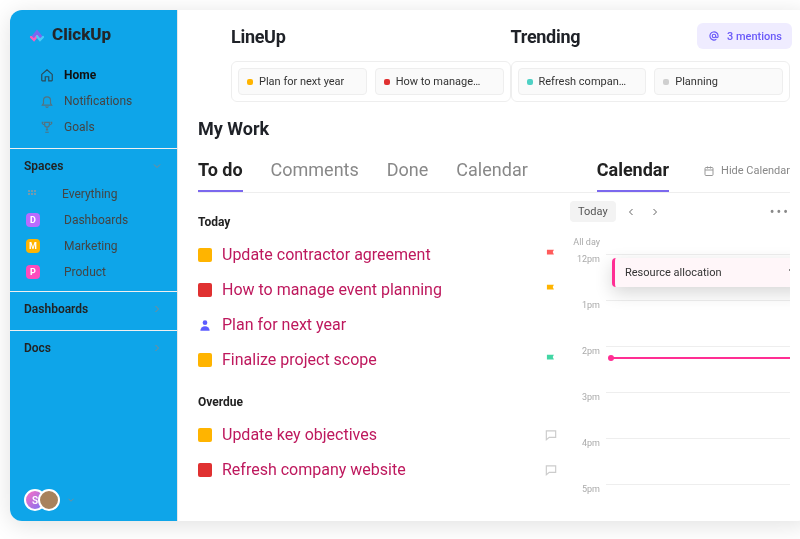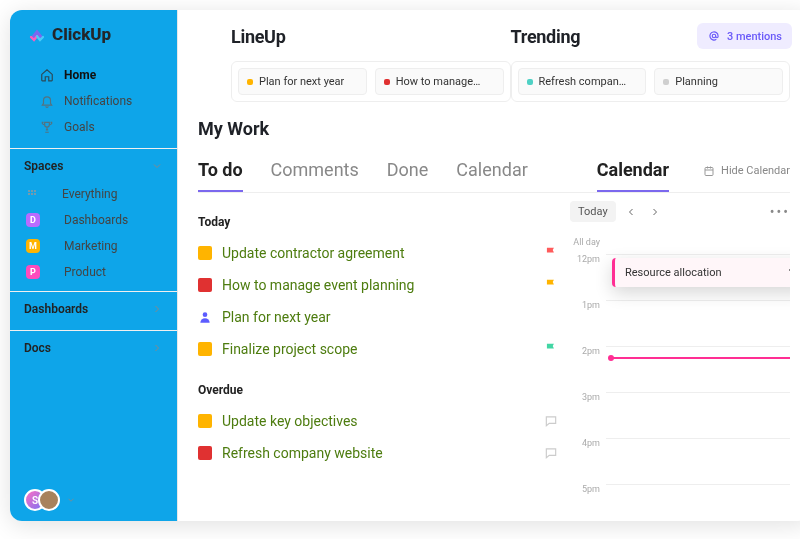--- a/index.html
+++ b/index.html
@@ -41,21 +41,21 @@
 .tab { font-size: 18px; color: #888; padding: 10px 0; margin-right: 28px; cursor: pointer; border-bottom: 2px solid transparent; text-align: right; }
 .tab.active { color: #222; font-weight: 700; border-bottom: 2px solid #7b68ee; }
 .tab.cal { margin-left: auto; margin-right: 28px; }
 .hide-cal { display: flex; align-items: center; gap: 6px; font-size: 11px; color: #888; cursor: pointer; margin-left: 6px; }
 
 .work-body { display: flex; flex: 1; overflow: hidden; }
 .tasks-col { flex: 1; padding-top: 12px; padding-right: 12px; min-width: 0; }
 .group-label { font-size: 12px; font-weight: 700; color: #222; margin: 10px 0 8px; }
 .task-row { display: flex; align-items: center; gap: 10px; padding: 8px 0; }
 .task-ico { width: 14px; height: 14px; display: flex; align-items: center; justify-content: center; flex-shrink: 0; }
-.task-row .name { font-size: 14px; color: #4d7c0f; flex: 1; }
+.task-row .name { font-size: 16px; color: #be185d; flex: 1; }
 .flag { width: 14px; height: 14px; }
 .chat-ico { stroke: #ccc; fill: none; }
 
 .cal-col { width: 220px; padding-top: 8px; display: flex; flex-direction: column; }
 .cal-hdr { display: flex; align-items: center; gap: 6px; }
 .today-btn { font-size: 11px; background: #f3f3f3; border-radius: 4px; padding: 4px 8px; color: #555; cursor: pointer; }
 .nav-arr { width: 18px; height: 18px; display: flex; align-items: center; justify-content: center; cursor: pointer; color: #666; }
 .cal-more { margin-left: auto; color: #888; font-size: 14px; cursor: pointer; letter-spacing: 2px; }
 .cal-grid { margin-top: 10px; position: relative; flex: 1; }
 .cal-slot { display: flex; align-items: flex-start; height: 46px; }

